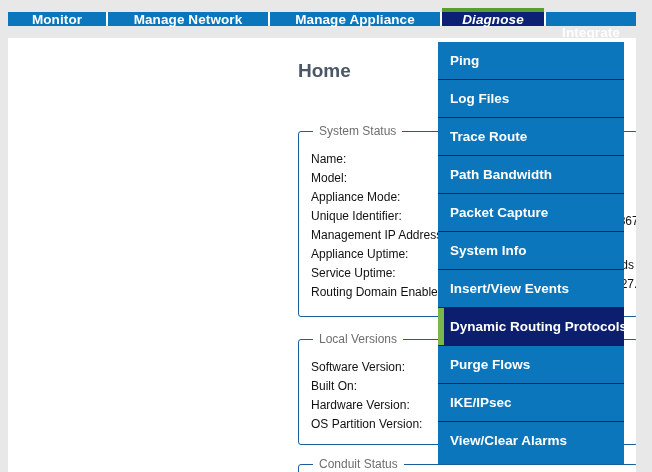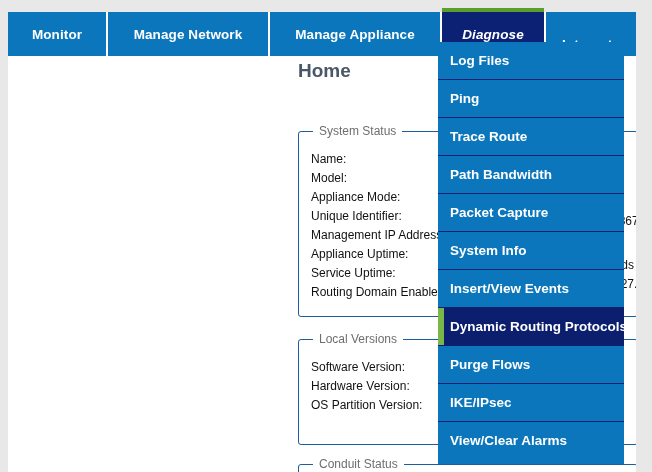--- a/index.html
+++ b/index.html
@@ -27,21 +27,21 @@
     position: absolute;
     left: 8px; top: 38px;
     width: 628px; height: 434px;
     background: #ffffff;
   }
 
   
   #navbar {
     position: absolute;
     left: 8px; top: 12px;
-    width: 628px; height: 44px;
+    width: 628px; height: 14px;
     background: #0b76bc;
     display: flex;
     align-items: stretch;
     z-index: 30;
   }
   .nav-tab {
     position: relative;
     display: flex;
     align-items: center;
     justify-content: center;
@@ -202,20 +202,21 @@
       <div class="field-label">Appliance Uptime:</div>
       <div class="field-label">Service Uptime:</div>
       <div class="field-label">Routing Domain Enabled:</div>
     </div>
   </div>
 
   <div class="panel" id="panel-local-versions">
     <div class="panel-legend">Local Versions</div>
     <div class="label-list">
       <div class="field-label">Software Version:</div>
+      <div class="field-label">Built On:</div>
       <div class="field-label">Hardware Version:</div>
       <div class="field-label">OS Partition Version:</div>
     </div>
   </div>
 
   <div class="panel" id="panel-conduit-status">
     <div class="panel-legend">Conduit Status</div>
   </div>
 
   <div class="value-text" id="value-unique-identifier">4867e</div>
@@ -224,22 +225,22 @@
 
   <div id="navbar">
     <div class="nav-tab" id="tab-monitor">Monitor</div>
     <div class="nav-tab" id="tab-managenet">Manage Network</div>
     <div class="nav-tab" id="tab-manageapp">Manage Appliance</div>
     <div class="nav-tab active" id="tab-diagnose">Diagnose</div>
     <div class="nav-tab" id="tab-integrate">Integrate</div>
   </div>
 
   <div id="dropdown">
+    <div class="menu-item">Ping</div>
     <div class="menu-item">Log Files</div>
-    <div class="menu-item">Ping</div>
     <div class="menu-item">Trace Route</div>
     <div class="menu-item">Path Bandwidth</div>
     <div class="menu-item">Packet Capture</div>
     <div class="menu-item">System Info</div>
     <div class="menu-item">Insert/View Events</div>
     <div class="menu-item selected">Dynamic Routing Protocols</div>
     <div class="menu-item">Purge Flows</div>
     <div class="menu-item">IKE/IPsec</div>
     <div class="menu-item">View/Clear Alarms</div>
   </div>

